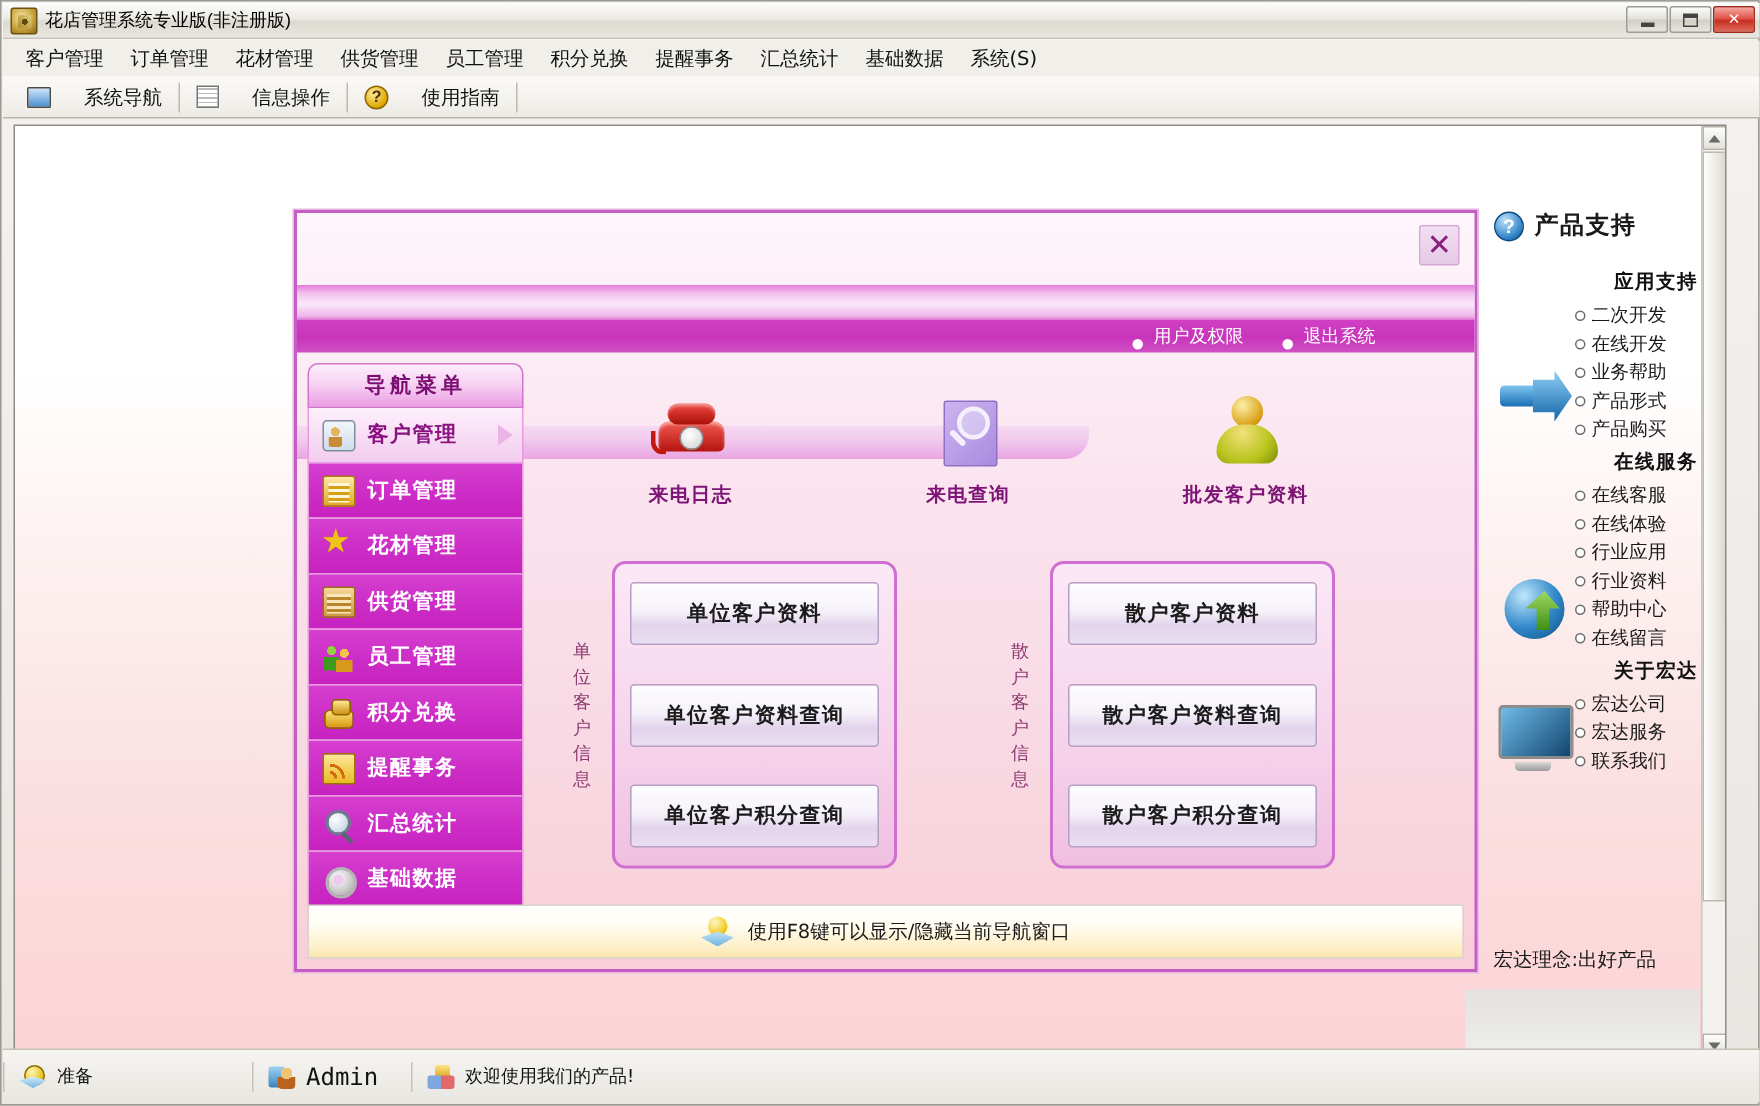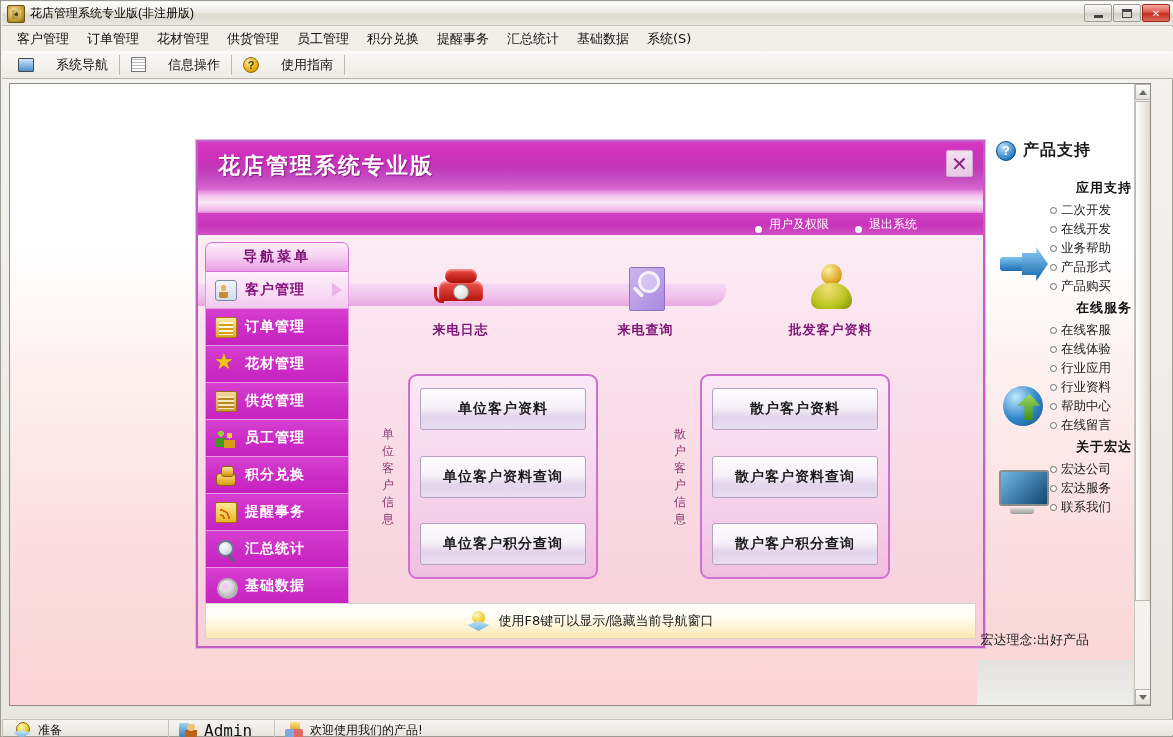--- a/index.html
+++ b/index.html
@@ -317,31 +317,31 @@
   .bd-globe:after{content:"";position:absolute;left:18px;top:14px;width:26px;height:26px;
      background:linear-gradient(180deg,#9fd860,#3f8f17);
      clip-path:polygon(40% 100%,40% 45%,12% 45%,60% 0,100% 45%,72% 45%,72% 100%);}
   
   .bd-monitor:before{content:"";position:absolute;left:3px;top:8px;width:46px;height:32px;
      background:linear-gradient(135deg,#6fbbe8,#12446e);border:2px solid #8c8c8c;border-radius:3px;}
   .bd-monitor:after{content:"";position:absolute;left:14px;bottom:2px;width:24px;height:6px;
      background:linear-gradient(180deg,#d8d8d8,#9b9b9b);border-radius:0 0 3px 3px;}
 
   
-  #motto{position:absolute;right:61px;bottom:56px;font-size:13px;color:#1a1a1a;white-space:nowrap;
+  #motto{position:absolute;right:46px;bottom:56px;font-size:13px;color:#1a1a1a;white-space:nowrap;
      font-family:"DejaVu Sans","Liberation Sans",sans-serif;margin-top:13px;}
   
   #grey-overlay{position:absolute;right:17px;bottom:0px;width:156px;height:45px;
      background:linear-gradient(180deg,#e4e2e0,#eeeeec);}
 
   
   #statusbar{
-    position:absolute;left:1px;bottom:1px;width:1171px;height:16px;
+    position:absolute;left:1px;bottom:1px;width:1171px;height:36px;
     background:linear-gradient(180deg,#f5f4f1 0%,#e8e6e0 100%);
-    border-top:1px solid #c6c2b8;display:flex;align-items:flex-start;
+    border-top:1px solid #c6c2b8;display:flex;align-items:center;
   }
   .sb-cell{display:flex;align-items:center;gap:7px;height:20px;padding:0 10px;white-space:nowrap;}
   .sb-div{width:1px;height:20px;background:#c6c2b8;}
   .sb-text{font-size:12px;color:#111;font-family:"DejaVu Sans","Liberation Sans",sans-serif;}
   .sb-text.mono{font-family:"DejaVu Sans Mono","Liberation Mono",monospace;font-size:16px;}
   .si{width:18px;height:16px;position:relative;flex:0 0 auto;}
   .si-ready:before{content:"";position:absolute;left:3px;top:0;width:12px;height:12px;border-radius:50%;
      background:radial-gradient(circle at 35% 30%,#fff6bd,#e8c31c 65%,#a57f00);border:1px solid #8b6c00;}
   .si-ready:after{content:"";position:absolute;left:0;top:8px;width:18px;height:8px;
      background:linear-gradient(180deg,#cfe9fa,#6fb2e0);clip-path:polygon(50% 100%,0 35%,50% 0,100% 35%);}
@@ -402,23 +402,20 @@
       <span class="ico-help">?</span>
       <span class="tb-label">使用指南</span>
     </div>
     <div class="tb-sep"></div>
   </div>
 
   <div id="client-area">
 
     <div id="nav-window">
 
-      <div id="nav-header">
-        <div id="nav-title">花店管理系统专业版</div>
-      </div>
       <div id="nav-close">✕</div>
 
       <div id="nav-glossbar"></div>
 
       <div id="nav-linkbar">
         <div id="linkbar-notch"></div>
         <div class="lk" style="position:relative;z-index:2;">
           <span class="dot"></span>
           <span>用户及权限</span>
         </div>

